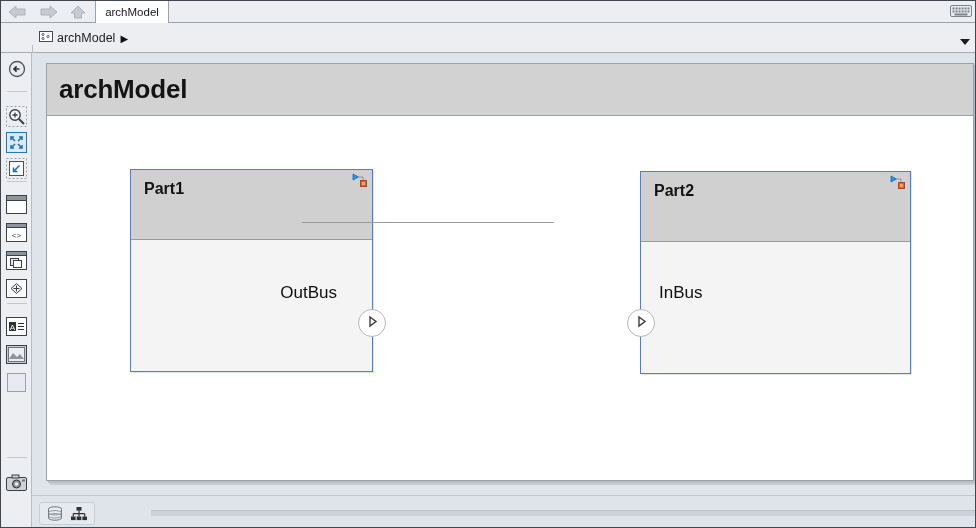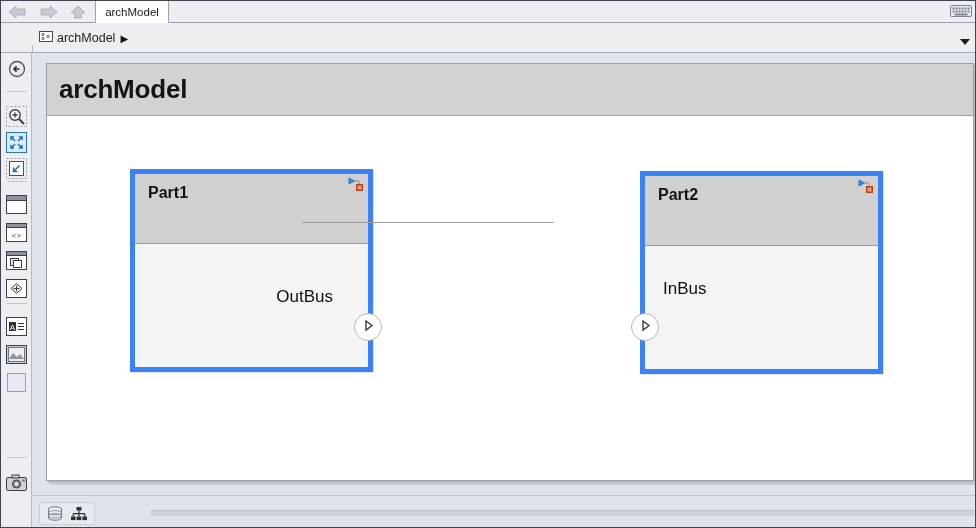--- a/index.html
+++ b/index.html
@@ -167,21 +167,21 @@
     left: 0; top: 53px;
     width: 100%;
     height: 363px;
     background: #ffffff;
   }
 
   
   .block {
     position: absolute;
     box-sizing: border-box;
-    border: 5px solid #3b82f6;
+    border: 1px solid #3b82f6;
     background: #f4f4f4;
     box-shadow: 1px 1px 0 rgba(0,0,0,0.10);
   }
   .block-header {
     position: relative;
     height: 70px;
     background: #d0d0d0;
     border-bottom: 1px solid #9a9a9a;
     box-sizing: border-box;
     padding: 9px 0 0 13px;
@@ -492,34 +492,34 @@
 
           <div class="port" style="right:-14px; top:139px;">
             <span>
               <svg width="13" height="13" viewBox="0 0 13 13">
                 <path d="M4 2 L10 6.5 L4 11 Z" fill="none" stroke="#3c3c3c" stroke-width="1.4"></path>
               </svg>
             </span>
           </div>
         </div>
 
-        <div class="block" style="left:593px; top:54px; width:243px; height:203px;">
+        <div class="block" style="left:593px; top:54px; width:271px; height:203px;">
           <div class="block-header">
             <div class="block-name">Part2</div>
             <div class="block-badge">
               <svg width="16" height="16" viewBox="0 0 16 16">
                 <path d="M1 1 L1 7 L6.5 4 Z" fill="#2f8fe0" stroke="#1b6fc0" stroke-width="0.8"></path>
                 <path d="M6.5 4 L11 4 L11 7" stroke="#8d949c" stroke-width="1" fill="none"></path>
                 <rect x="8.5" y="7.5" width="6" height="6" fill="#e8622a" stroke="#b1441a" stroke-width="1"></rect>
                 <rect x="10" y="9" width="3" height="3" fill="#f6a07a"></rect>
               </svg>
             </div>
           </div>
           <div class="block-body">
-            <span class="port-label" style="left:18px; top:33px;">InBus</span>
+            <span class="port-label" style="left:18px; top:41px;">InBus</span>
           </div>
 
           <div class="port" style="left:-14px; top:137px;">
             <span>
               <svg width="13" height="13" viewBox="0 0 13 13">
                 <path d="M4 2 L10 6.5 L4 11 Z" fill="none" stroke="#3c3c3c" stroke-width="1.4"></path>
               </svg>
             </span>
           </div>
         </div>

